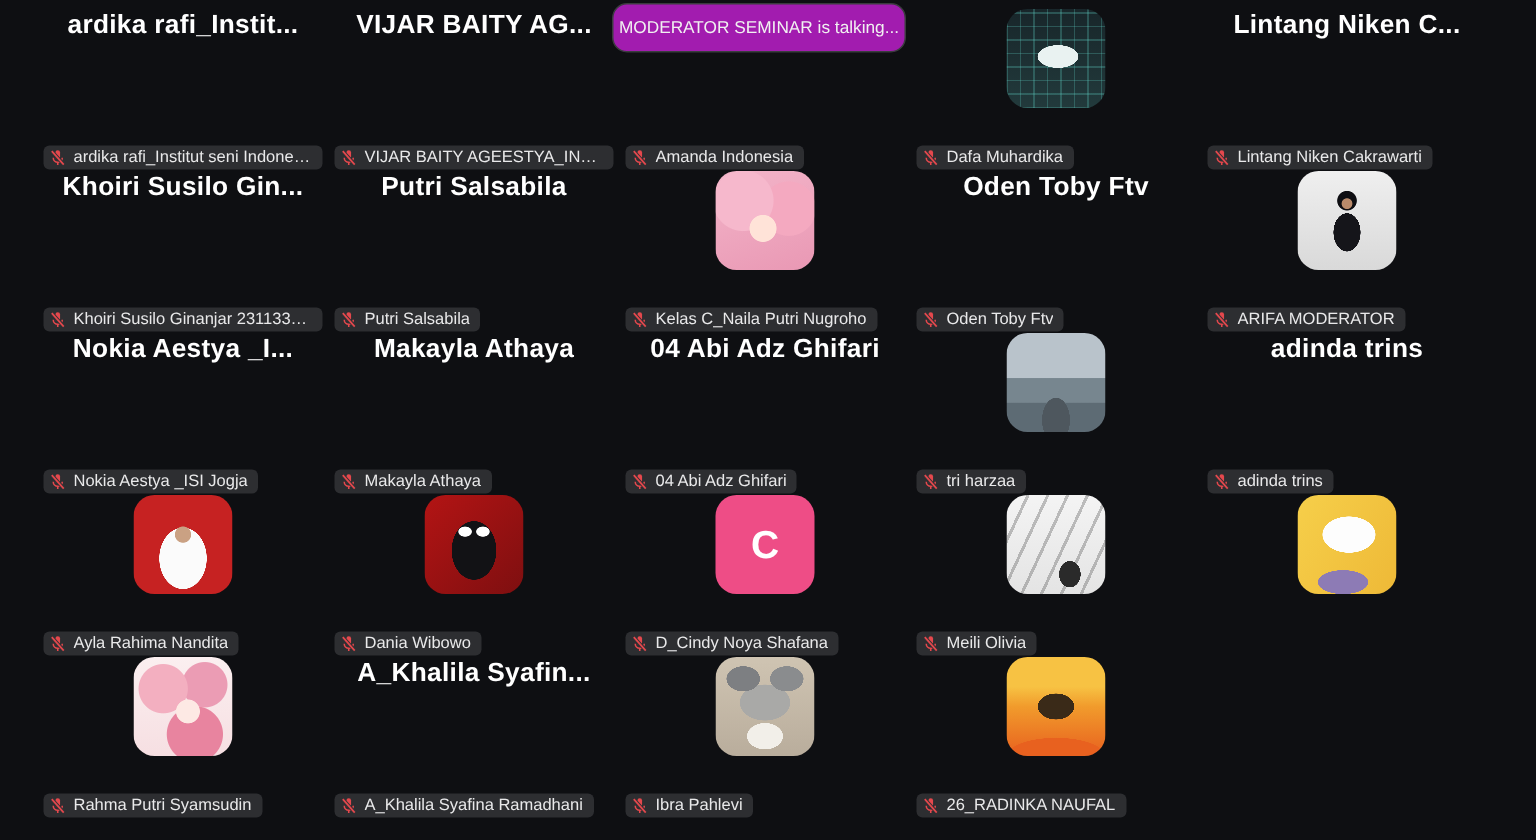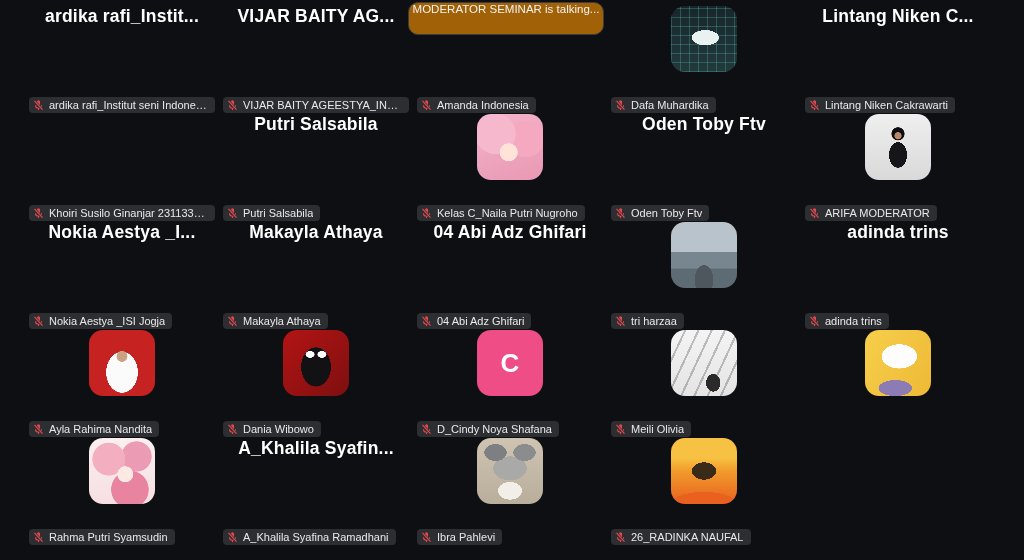--- a/index.html
+++ b/index.html
@@ -12,22 +12,22 @@
     max-width:100%;white-space:nowrap;overflow:hidden;padding:0 4px;}
   .avatar{width:66px;height:66px;border-radius:14px;background-size:cover;
     display:flex;align-items:center;justify-content:center;}
   .glyph{color:#ffffff;font-size:26px;font-weight:700;}
   .labelpill{position:absolute;left:4px;bottom:1px;max-width:96%;height:16px;
     display:flex;align-items:center;gap:4px;background:rgba(48,49,52,.92);
     border-radius:4px;padding:0 7px 0 3px;box-sizing:border-box;}
   .labeltext{color:#e9e9ea;font-size:11px;white-space:nowrap;overflow:hidden;text-overflow:ellipsis;}
   .mic{flex:0 0 auto;}
   #notif{position:absolute;left:408px;top:2px;width:194px;height:31px;
-    background:#a16207;border:1px solid #3b3c3f;border-radius:10px;
-    display:flex;justify-content:center;z-index:5;}
+    background:#a21caf;border:1px solid #3b3c3f;border-radius:10px;
+    display:flex;align-items:center;justify-content:center;z-index:5;}
   #notif span{color:#f1f1f1;font-size:11.5px;white-space:nowrap;}
 
   
   .av-photo-person-red{background:
     radial-gradient(ellipse 58% 34% at 50% 100%, #f8f8f8 0 55%, rgba(0,0,0,0) 56%),
     radial-gradient(circle at 50% 24%, #221510 0 14%, rgba(0,0,0,0) 15%),
     radial-gradient(circle at 50% 35%, #9c6b4c 0 12%, rgba(0,0,0,0) 13%),
     #f23a2c;}
   .av-bear-3d{background:
     radial-gradient(ellipse 34% 19% at 52% 48%, #e9f2f1 0 60%, rgba(0,0,0,0) 61%),
@@ -169,20 +169,21 @@
         <path d="M4.3 7.6a3.7 3.7 0 0 0 7.4 0" fill="none" stroke="#e5484d" stroke-width="1.3"></path>
         <line x1="8" y1="11.3" x2="8" y2="13.6" stroke="#e5484d" stroke-width="1.3"></line>
         <line x1="3.1" y1="2.2" x2="12.9" y2="13.2" stroke="#303134" stroke-width="3"></line>
         <line x1="3.1" y1="2.2" x2="12.9" y2="13.2" stroke="#e5484d" stroke-width="1.4"></line>
       </svg>
       <span class="labeltext">Lintang Niken Cakrawarti</span>
     </div>
   </div>
 
   <div class="tile">
+    <div class="bigname">Khoiri Susilo Gin...</div>
 
     <div class="labelpill">
       <svg class="mic" width="13" height="13" viewBox="0 0 16 16">
         <g fill="#e5484d" stroke="none">
           <rect x="6.1" y="1.4" width="3.8" height="7.4" rx="1.9"></rect>
         </g>
         <path d="M4.3 7.6a3.7 3.7 0 0 0 7.4 0" fill="none" stroke="#e5484d" stroke-width="1.3"></path>
         <line x1="8" y1="11.3" x2="8" y2="13.6" stroke="#e5484d" stroke-width="1.3"></line>
         <line x1="3.1" y1="2.2" x2="12.9" y2="13.2" stroke="#303134" stroke-width="3"></line>
         <line x1="3.1" y1="2.2" x2="12.9" y2="13.2" stroke="#e5484d" stroke-width="1.4"></line>

